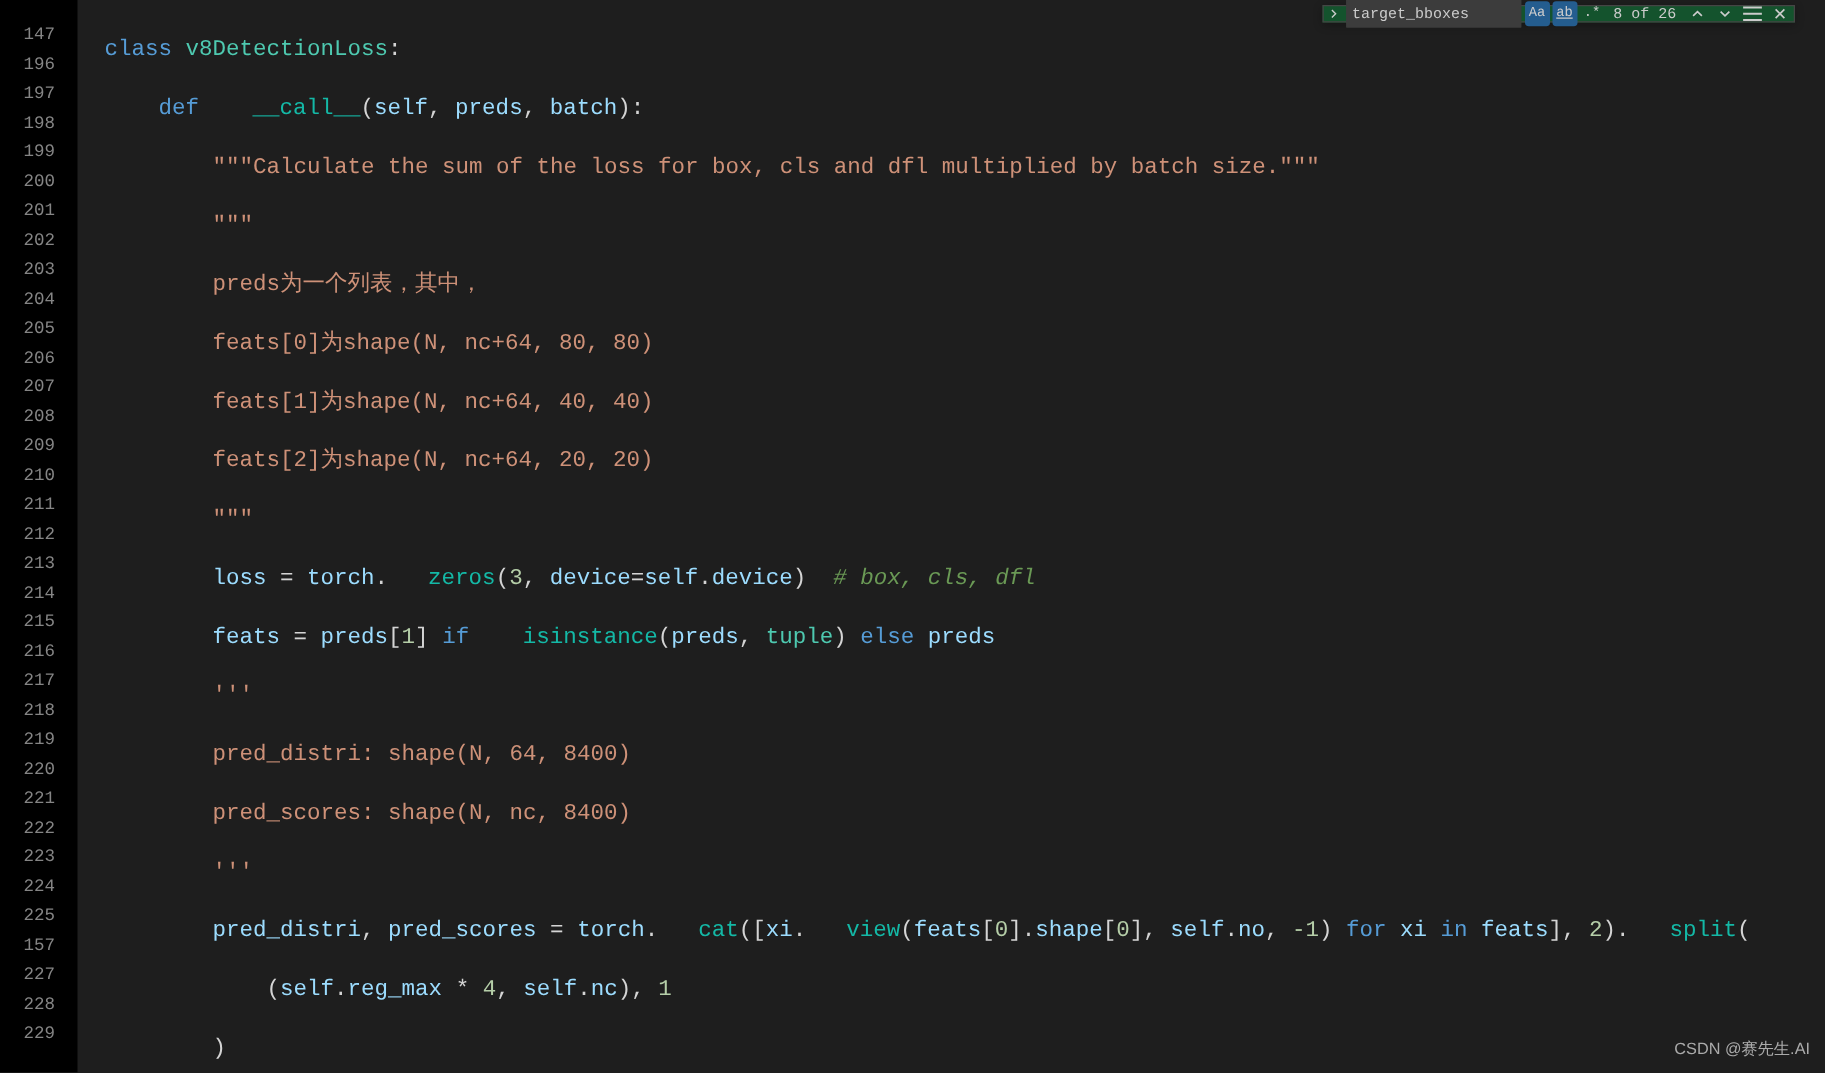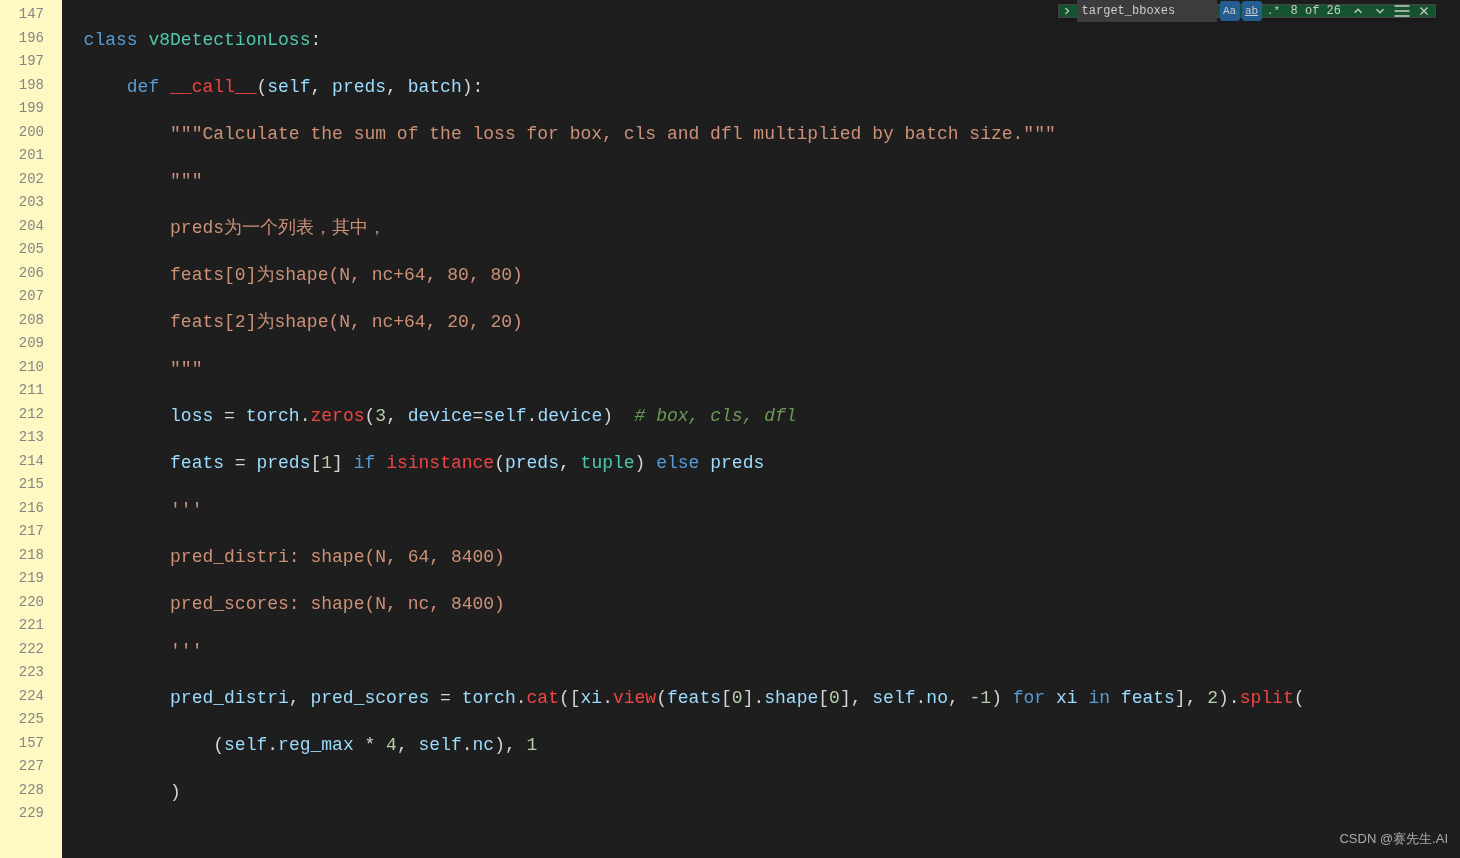--- a/index.html
+++ b/index.html
@@ -12,41 +12,41 @@
   width: 1460px;
   height: 858px;
   position: relative;
 }
 .editor {
   display: flex;
   height: 100%;
 }
 .gutter {
   width: 62px;
-  background: #fef9c3;
+  background: #000000;
   text-align: right;
   padding-right: 18px;
   color: #858585;
   font-size: 14px;
   line-height: 23.5px;
-  padding-top: 3px;
+  padding-top: 17px;
   user-select: none;
 }
 .gutter div { height: 23.5px; }
 .code {
   flex: 1;
   padding-top: 5px;
   line-height: 23.5px;
   white-space: pre;
   font-size: 18px;
 }
 .code-line { height: 23.5px; }
 .tok-kw { color: #569cd6; }
 .tok-class { color: #4ec9b0; }
-.tok-fn { color: #ef4444; }
+.tok-fn { color: #14b8a6; margin-left: 32px; }
 .tok-var { color: #9cdcfe; }
 .tok-str { color: #ce9178; }
 .tok-num { color: #b5cea8; }
 .tok-comment { color: #6a9955; font-style: italic; }
 .tok-punct { color: #d4d4d4; }
 .tok-self { color: #9cdcfe; text-align: center; }
 .tok-builtin { color: #4ec9b0; }
 
 .search-widget {
   position: absolute;
@@ -147,20 +147,21 @@
     <div>229</div>
     <div></div>
   </div>
   <div class="code">
 <div class="code-line">  <span class="tok-kw">class</span> <span class="tok-class">v8DetectionLoss</span><span class="tok-punct">:</span></div>
 <div class="code-line">      <span class="tok-kw">def</span> <span class="tok-fn">__call__</span><span class="tok-punct">(</span><span class="tok-self">self</span><span>, </span><span class="tok-var">preds</span><span>, </span><span class="tok-var">batch</span><span class="tok-punct">):</span></div>
 <div class="code-line">          <span class="tok-str">"""Calculate the sum of the loss for box, cls and dfl multiplied by batch size."""</span></div>
 <div class="code-line">          <span class="tok-str">"""</span></div>
 <div class="code-line">          <span class="tok-str">preds为一个列表，其中，</span></div>
 <div class="code-line">          <span class="tok-str">feats[0]为shape(N, nc+64, 80, 80)</span></div>
+<div class="code-line">          <span class="tok-str">feats[1]为shape(N, nc+64, 40, 40)</span></div>
 <div class="code-line">          <span class="tok-str">feats[2]为shape(N, nc+64, 20, 20)</span></div>
 <div class="code-line">          <span class="tok-str">"""</span></div>
 <div class="code-line">          <span class="tok-var">loss</span><span> = </span><span class="tok-var">torch</span><span>.</span><span class="tok-fn">zeros</span><span>(</span><span class="tok-num">3</span><span>, </span><span class="tok-var">device</span><span>=</span><span class="tok-self">self</span><span>.</span><span class="tok-var">device</span><span>)  </span><span class="tok-comment"># box, cls, dfl</span></div>
 <div class="code-line">          <span class="tok-var">feats</span><span> = </span><span class="tok-var">preds</span><span>[</span><span class="tok-num">1</span><span>] </span><span class="tok-kw">if</span><span> </span><span class="tok-fn">isinstance</span><span>(</span><span class="tok-var">preds</span><span>, </span><span class="tok-builtin">tuple</span><span>) </span><span class="tok-kw">else</span><span> </span><span class="tok-var">preds</span></div>
 <div class="code-line">          <span class="tok-str">'''</span></div>
 <div class="code-line">          <span class="tok-str">pred_distri: shape(N, 64, 8400)</span></div>
 <div class="code-line">          <span class="tok-str">pred_scores: shape(N, nc, 8400)</span></div>
 <div class="code-line">          <span class="tok-str">'''</span></div>
 <div class="code-line">          <span class="tok-var">pred_distri</span><span>, </span><span class="tok-var">pred_scores</span><span> = </span><span class="tok-var">torch</span><span>.</span><span class="tok-fn">cat</span><span>([</span><span class="tok-var">xi</span><span>.</span><span class="tok-fn">view</span><span>(</span><span class="tok-var">feats</span><span>[</span><span class="tok-num">0</span><span>].</span><span class="tok-var">shape</span><span>[</span><span class="tok-num">0</span><span>], </span><span class="tok-self">self</span><span>.</span><span class="tok-var">no</span><span>, </span><span class="tok-num">-1</span><span>) </span><span class="tok-kw">for</span><span> </span><span class="tok-var">xi</span><span> </span><span class="tok-kw">in</span><span> </span><span class="tok-var">feats</span><span>], </span><span class="tok-num">2</span><span>).</span><span class="tok-fn">split</span><span>(</span></div>
 <div class="code-line">              <span>(</span><span class="tok-self">self</span><span>.</span><span class="tok-var">reg_max</span><span> * </span><span class="tok-num">4</span><span>, </span><span class="tok-self">self</span><span>.</span><span class="tok-var">nc</span><span>), </span><span class="tok-num">1</span></div>

